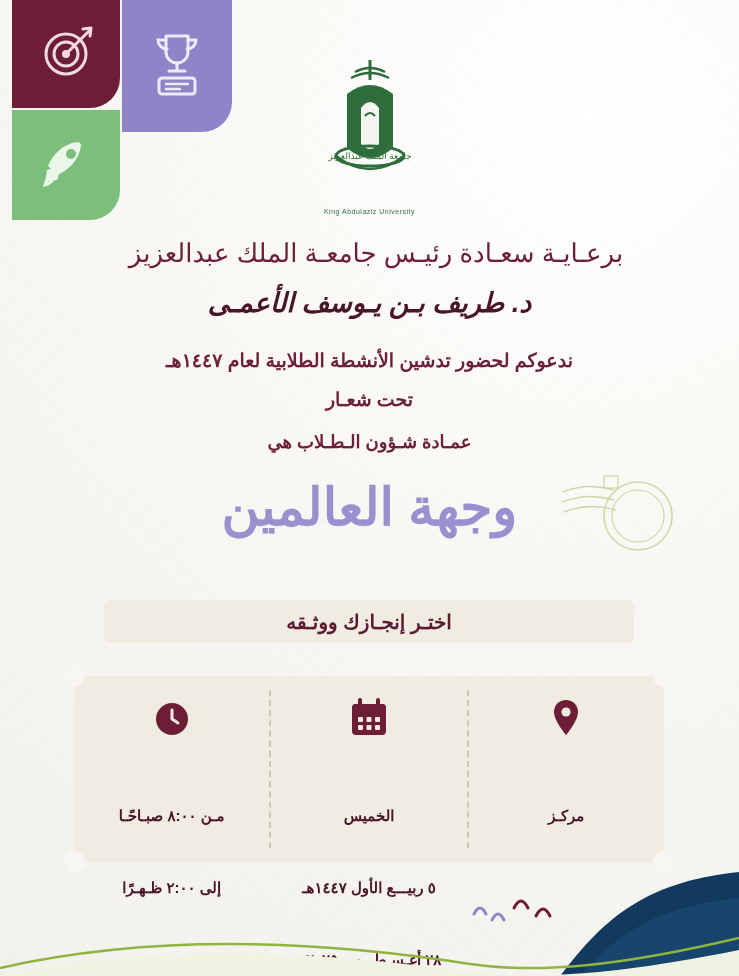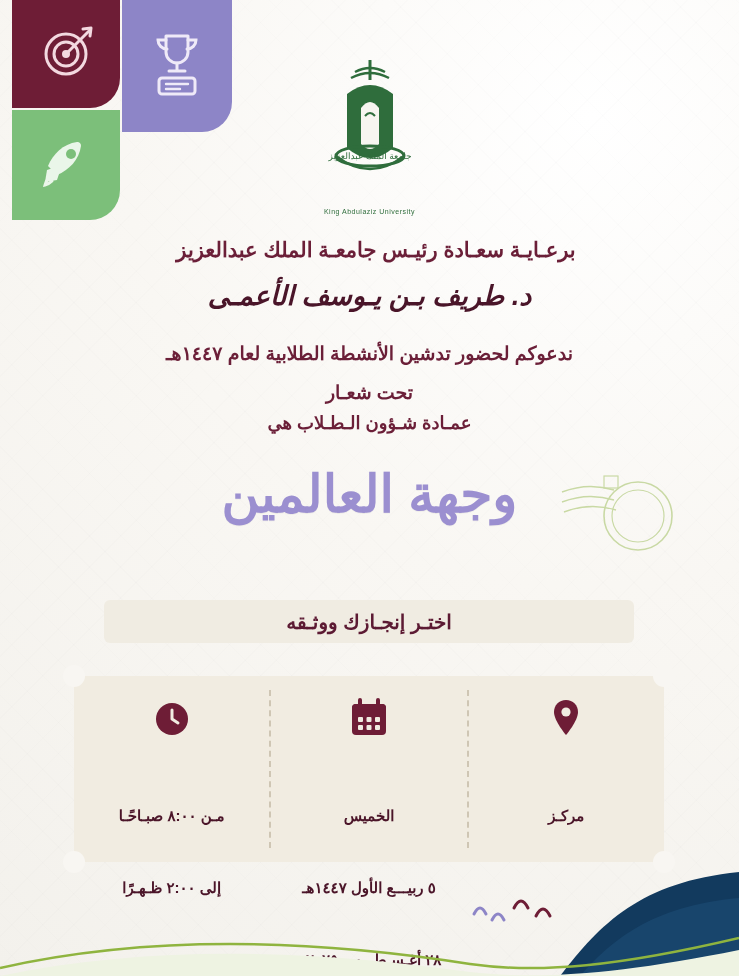--- a/index.html
+++ b/index.html
@@ -88,22 +88,22 @@
   
   .content {
     position: absolute;
     top: 238px;
     left: 0;
     right: 0;
     text-align: center;
     color: #5c1a33;
   }
   .line-patron {
-    font-size: 21px;
-    font-weight: bold;
+    font-size: 26px;
+    font-weight: normal;
     letter-spacing: 2px;
     color: #6b1f38;
     padding-left: 13px;
   }
   .line-name {
     font-size: 27px;
     font-weight: bold;
     letter-spacing: 3px;
     margin-top: 18px;
     color: #4a1529;
@@ -118,28 +118,28 @@
   .line-under {
     font-size: 19px;
     font-weight: bold;
     margin-top: 16px;
     letter-spacing: 4px;
     color: #6b1f38;
   }
   .line-dept {
     font-size: 18px;
     font-weight: bold;
-    margin-top: 8px;
+    margin-top: 20px;
     letter-spacing: 2px;
     color: #6b1f38;
   }
   .slogan {
     font-size: 52px;
     font-weight: bold;
-    margin-top: 30px;
+    margin-top: 24px;
     letter-spacing: 2px;
     color: #9b8fd0;
     text-shadow: 0 1px 0 rgba(0,0,0,0.04);
   }
 
   
   .swirl {
     position: absolute;
     top: 470px;
     left: 560px;

